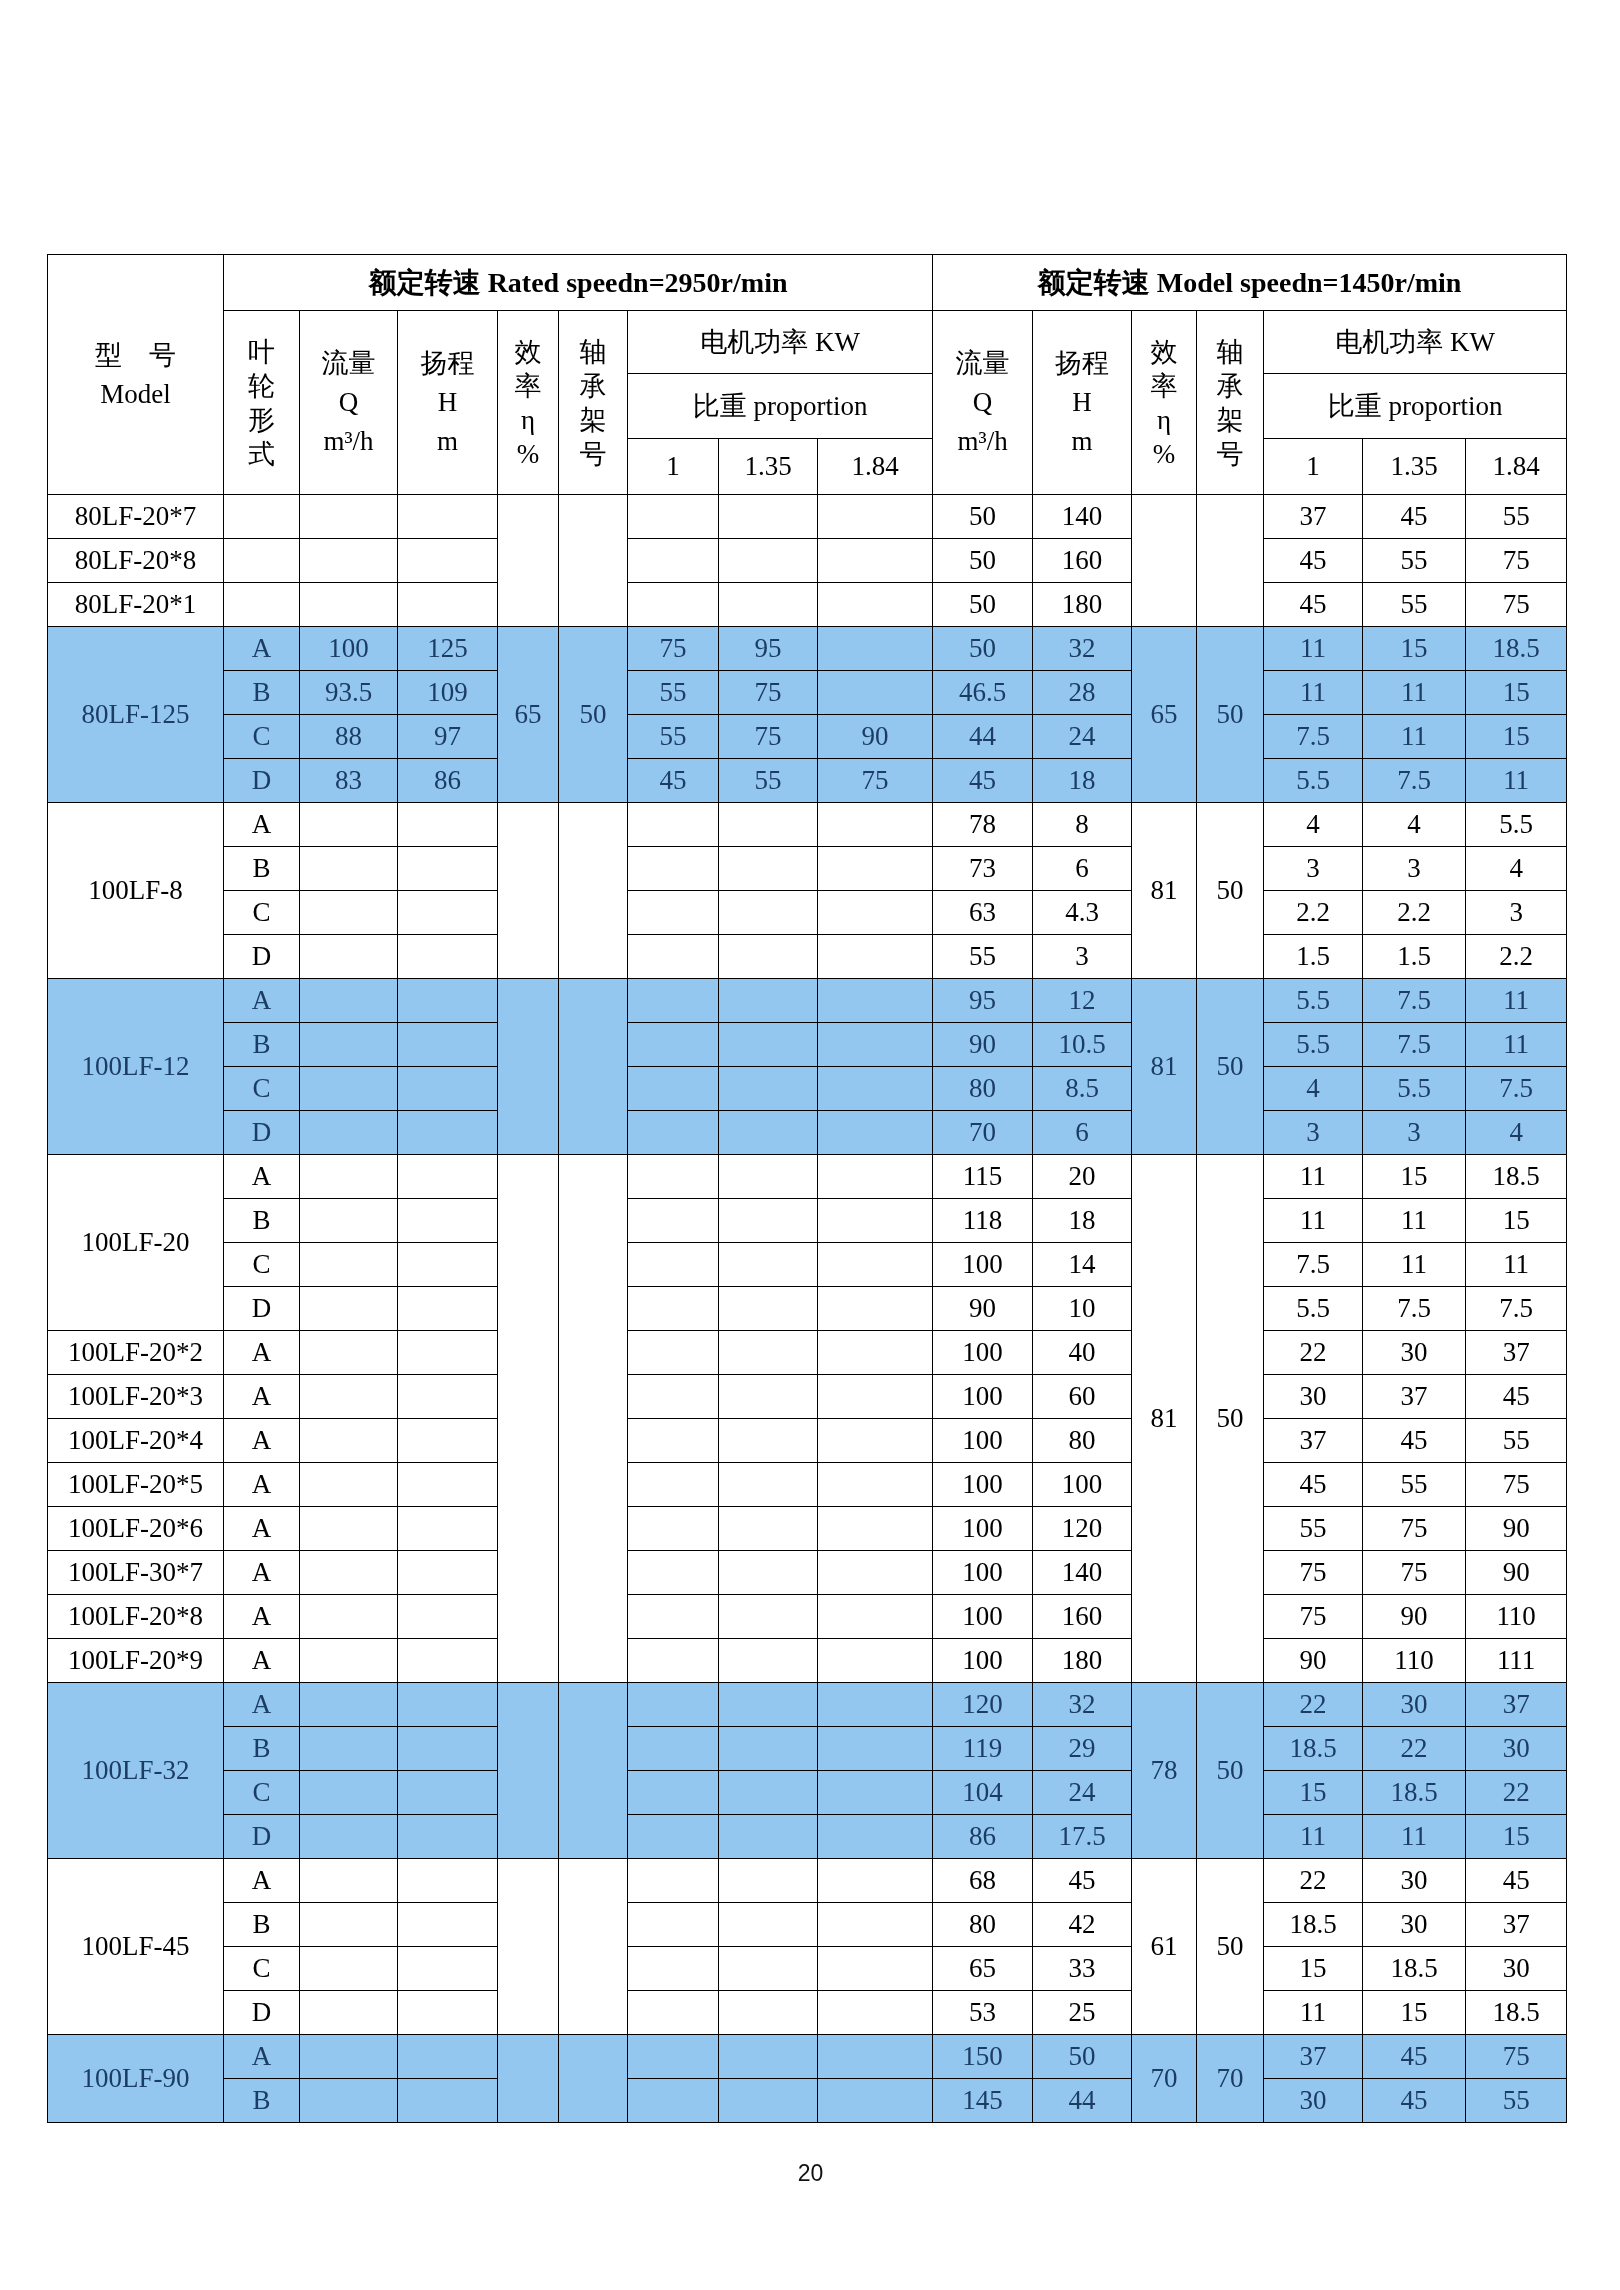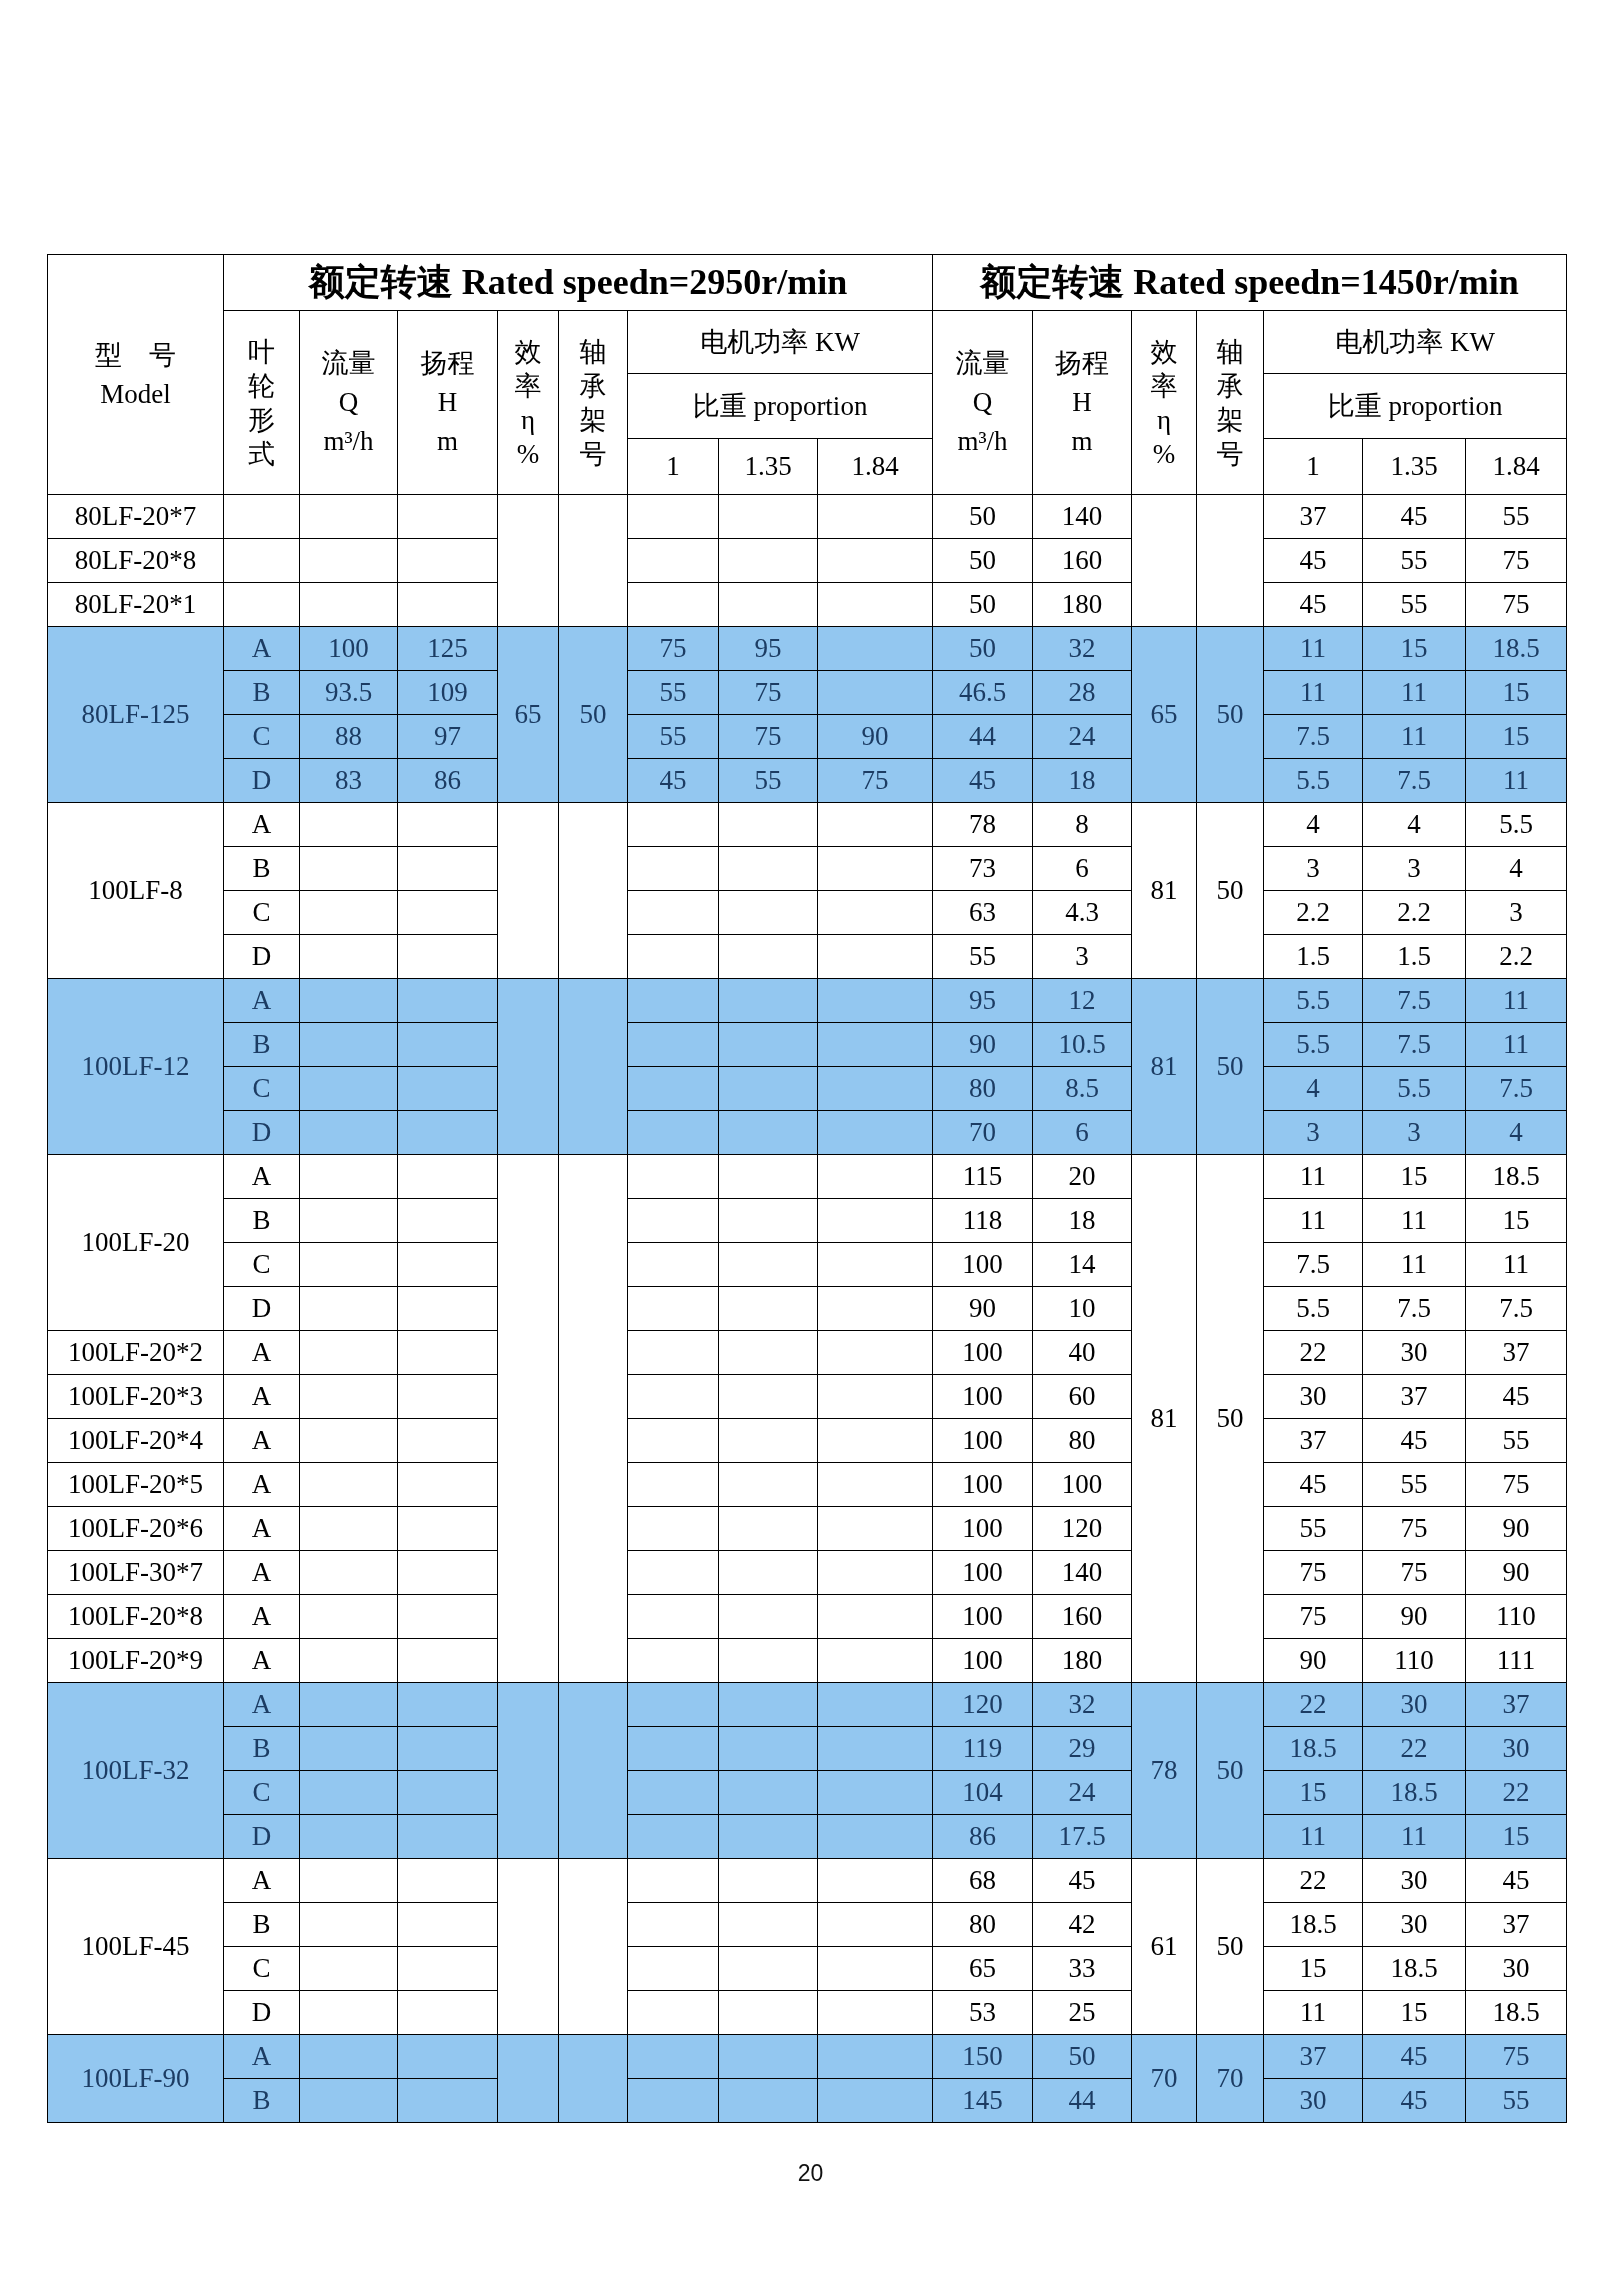--- a/index.html
+++ b/index.html
@@ -10,21 +10,21 @@
   table.spec{
     position:absolute;left:47px;top:254px;width:1520px;
     border-collapse:collapse;table-layout:fixed;
   }
   td,th{
     border:1.8px solid #000;text-align:center;vertical-align:middle;
     padding:0;font-weight:normal;font-size:27px;line-height:1.2;overflow:hidden;
   }
   tr.h1{height:56px} tr.h2{height:63px} tr.h3{height:65px} tr.h4{height:56px}
   tr.d{height:44px}
-  .speed{font-weight:bold;font-size:36px;}
+  .speed{font-weight:bold;font-size:28px;}
   .stack span{display:block;line-height:34px;}
   .stack3 span{display:block;line-height:39px;}
   tr.hl td{background:#93c7f0;color:#1c3c63;}
   .pageno{
     position:absolute;left:770px;top:2160px;width:81px;text-align:center;
     font-family:"Liberation Sans","DejaVu Sans",sans-serif;font-size:23px;color:#111;
   }
 </style>
 </head>
 <body>
@@ -49,21 +49,21 @@
       <col style="width:101px">
   </colgroup>
 
   <tbody>
       <tr class="h1">
     <th rowspan="4">
       <span style="display:block;line-height:39px;">型　号</span>
       <span style="display:block;line-height:39px;">Model</span>
     </th>
     <th colspan="8" class="speed">额定转速 Rated speedn=2950r/min</th>
-    <th colspan="7" class="speed">额定转速 Rated speedn=1450r/min</th>
+    <th colspan="7" class="speed">额定转速 Model speedn=1450r/min</th>
   </tr>
   <tr class="h2">
     <th rowspan="3" class="stack">
       <span>叶</span>
           <span>轮</span>
           <span>形</span>
           <span>式</span>
     </th>
     <th rowspan="3" class="stack3">
       <span>流量</span>

